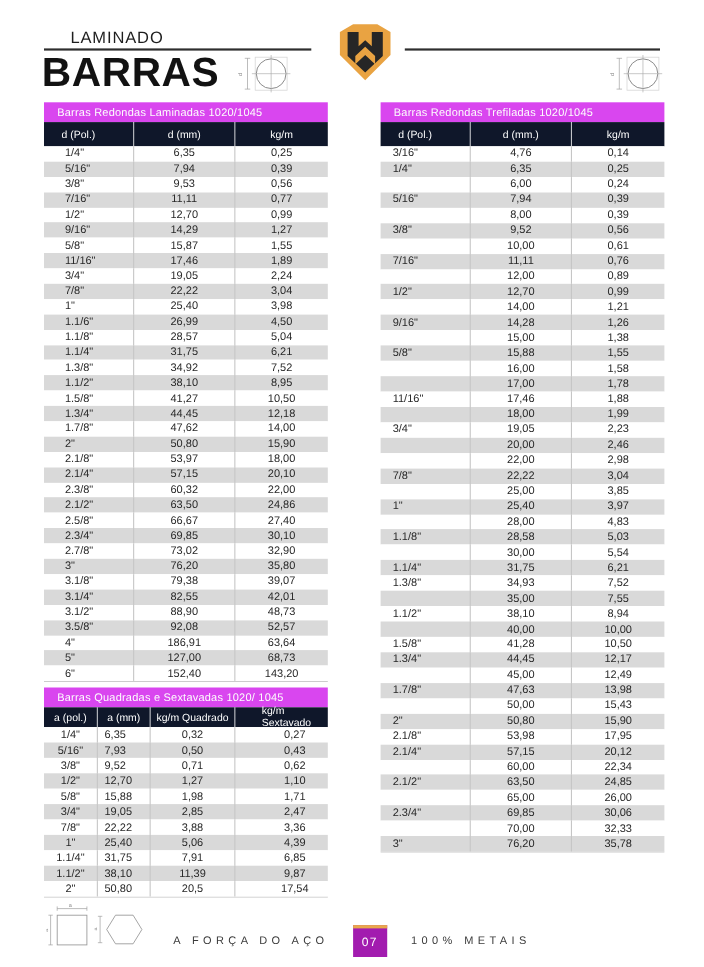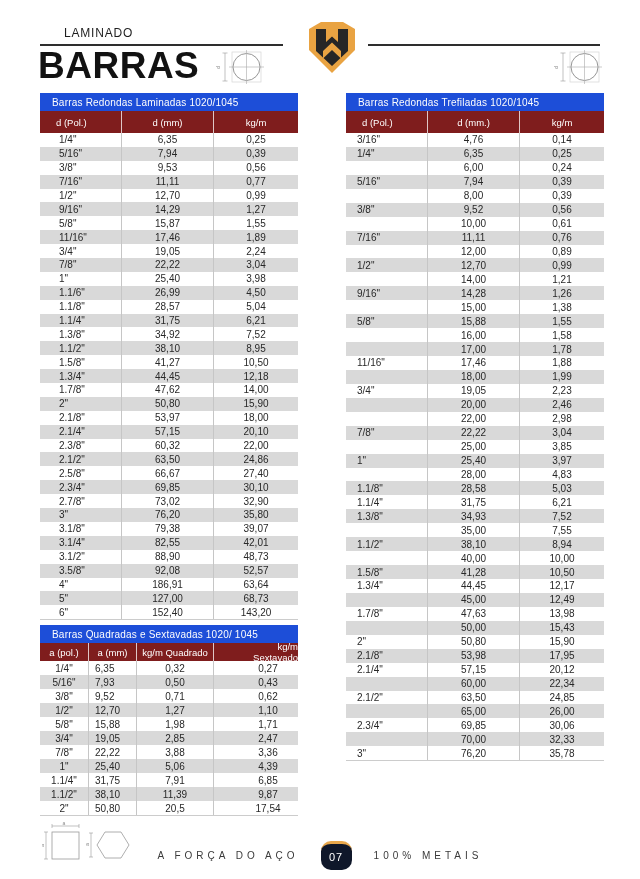--- a/index.html
+++ b/index.html
@@ -1,40 +1,40 @@
 <!DOCTYPE html>
 <html><head>
 <meta charset="utf-8">
 <style>
   html,body{margin:0;padding:0;background:#fff;}
   .page{position:relative;width:640px;height:879px;background:#ffffff;
         font-family:"Liberation Sans",sans-serif;overflow:hidden;}
 
   
-  .category-label{position:absolute;left:40px;top:26px;font-size:12px;
+  .category-label{position:absolute;left:40px;top:26px;font-size:15px;
         letter-spacing:0.8px;color:#1e1e1e;padding-left:24px;}
   .rule{position:absolute;top:44px;height:2px;background:#2e2e2e;}
   .rule-left{left:40px;width:243px;}
   .rule-right{left:368px;width:232px;}
   .page-title{position:absolute;left:38px;top:47px;font-size:37px;font-weight:800;
         color:#121212;letter-spacing:0.5px;line-height:1;}
   .logo{position:absolute;left:306px;top:20px;}
   .diagram{position:absolute;}
   #diagram-round-left{left:216px;top:48px;}
   #diagram-round-right{left:554px;top:48px;}
 
   
   .tbl{position:absolute;width:258px;}
   #tbl-laminadas{left:40px;top:93px;}
   #tbl-trefiladas{left:346px;top:93px;}
   #tbl-quadradas{left:40px;top:625px;}
-  .titlebar{height:18px;background:#1d4ed8;color:#fdfdfd;font-size:10px;
+  .titlebar{height:18px;background:#d946ef;color:#fdfdfd;font-size:10px;
         display:flex;align-items:center;padding-left:12px;box-sizing:border-box;
         letter-spacing:0.2px;}
-  .thead{display:flex;background:#7f1d1d;color:#fff;font-size:9.5px;text-align:right;}
+  .thead{display:flex;background:#0f172a;color:#fff;font-size:9.5px;}
   .t3 .thead{height:22px;}
   .t4 .thead{height:18px;}
   .th,.td{display:flex;align-items:center;box-sizing:border-box;}
   .th + .th{border-left:1px solid rgba(255,255,255,0.75);}
   .td + .td{border-left:1px solid #c6c6c6;}
   .tbody{border-bottom:1px solid #cccccc;}
   .tr{display:flex;background:#fff;color:#282828;font-size:10px;}
   .tr:nth-child(even){background:#D9D9D9;}
   .t3 .tr{height:13.9px;}
   #tbl-trefiladas .tr{height:13.95px;}
@@ -59,23 +59,23 @@
   .t4 .td.c0{justify-content:center;}
   .t4 .td.c1{padding-left:6px;}
   .t4 .td.c2,.t4 .td.c3{justify-content:center;}
 
   
   #shape-square{position:absolute;left:42px;top:820px;}
   #shape-hex{position:absolute;left:86px;top:820px;}
   .footer{position:absolute;left:0;right:0;top:841px;display:flex;
         justify-content:center;align-items:center;gap:22px;}
   .slogan{font-size:10px;letter-spacing:4px;color:#3a3a3a;font-weight:500;}
-  .page-box{width:31px;height:29px;background:#0f172a;border-top:3px solid #E9A84C;
+  .page-box{width:31px;height:29px;background:#a21caf;border-top:3px solid #E9A84C;
         color:#fff;display:flex;align-items:center;justify-content:center;
-        font-size:11px;letter-spacing:1px;box-sizing:border-box;border-radius:10px;}
+        font-size:11px;letter-spacing:1px;box-sizing:border-box;}
   .dimtext{font-size:5px;fill:#888;font-family:"Liberation Sans",sans-serif;}
 </style>
 </head>
 <body>
 
 <div class="page">
 
   <div class="category-label">LAMINADO</div>
   <div class="rule rule-left"></div>
   <div class="rule rule-right"></div>
@@ -430,20 +430,25 @@
         </div>
         <div class="tr">
           <div class="td c0"></div>
           <div class="td c1">28,00</div>
           <div class="td c2">4,83</div>
         </div>
         <div class="tr">
           <div class="td c0">1.1/8"</div>
           <div class="td c1">28,58</div>
           <div class="td c2">5,03</div>
+        </div>
+        <div class="tr">
+          <div class="td c0"></div>
+          <div class="td c1">30,00</div>
+          <div class="td c2">5,54</div>
         </div>
         <div class="tr">
           <div class="td c0">1.1/4"</div>
           <div class="td c1">31,75</div>
           <div class="td c2">6,21</div>
         </div>
         <div class="tr">
           <div class="td c0">1.3/8"</div>
           <div class="td c1">34,93</div>
           <div class="td c2">7,52</div>

